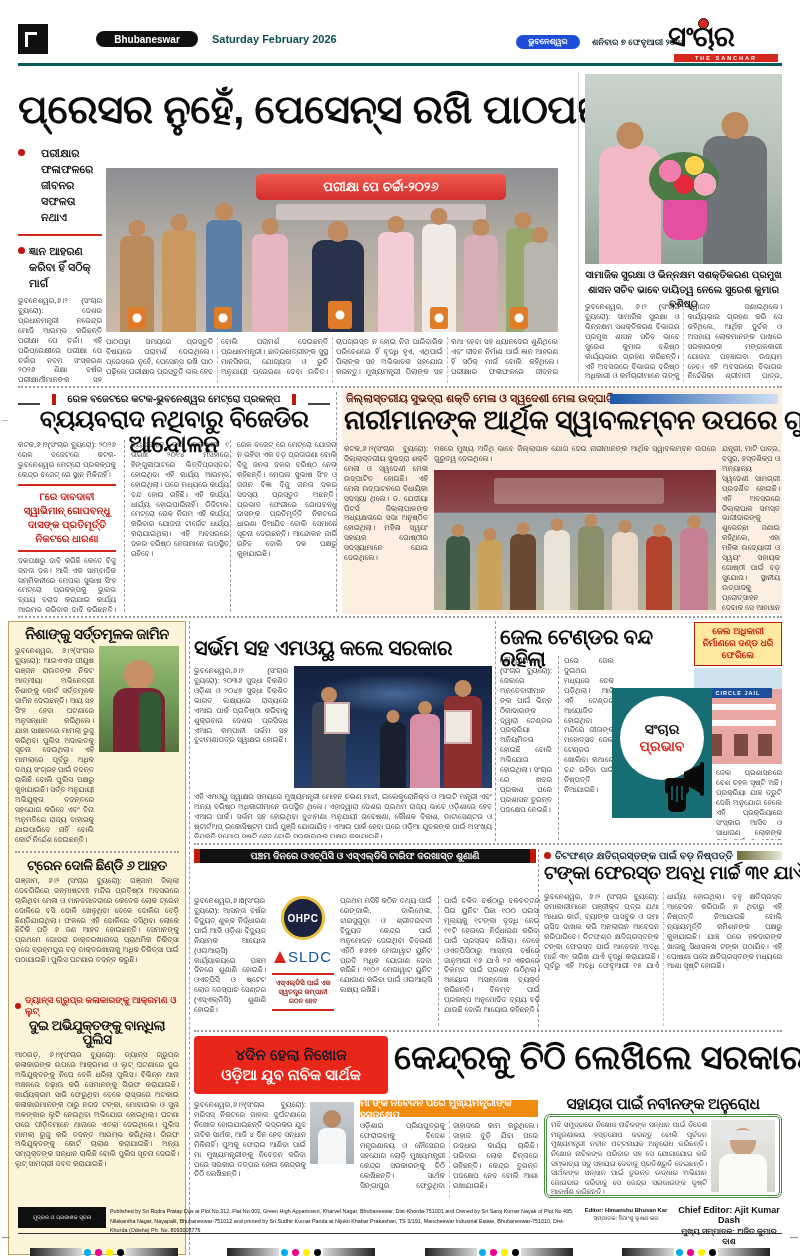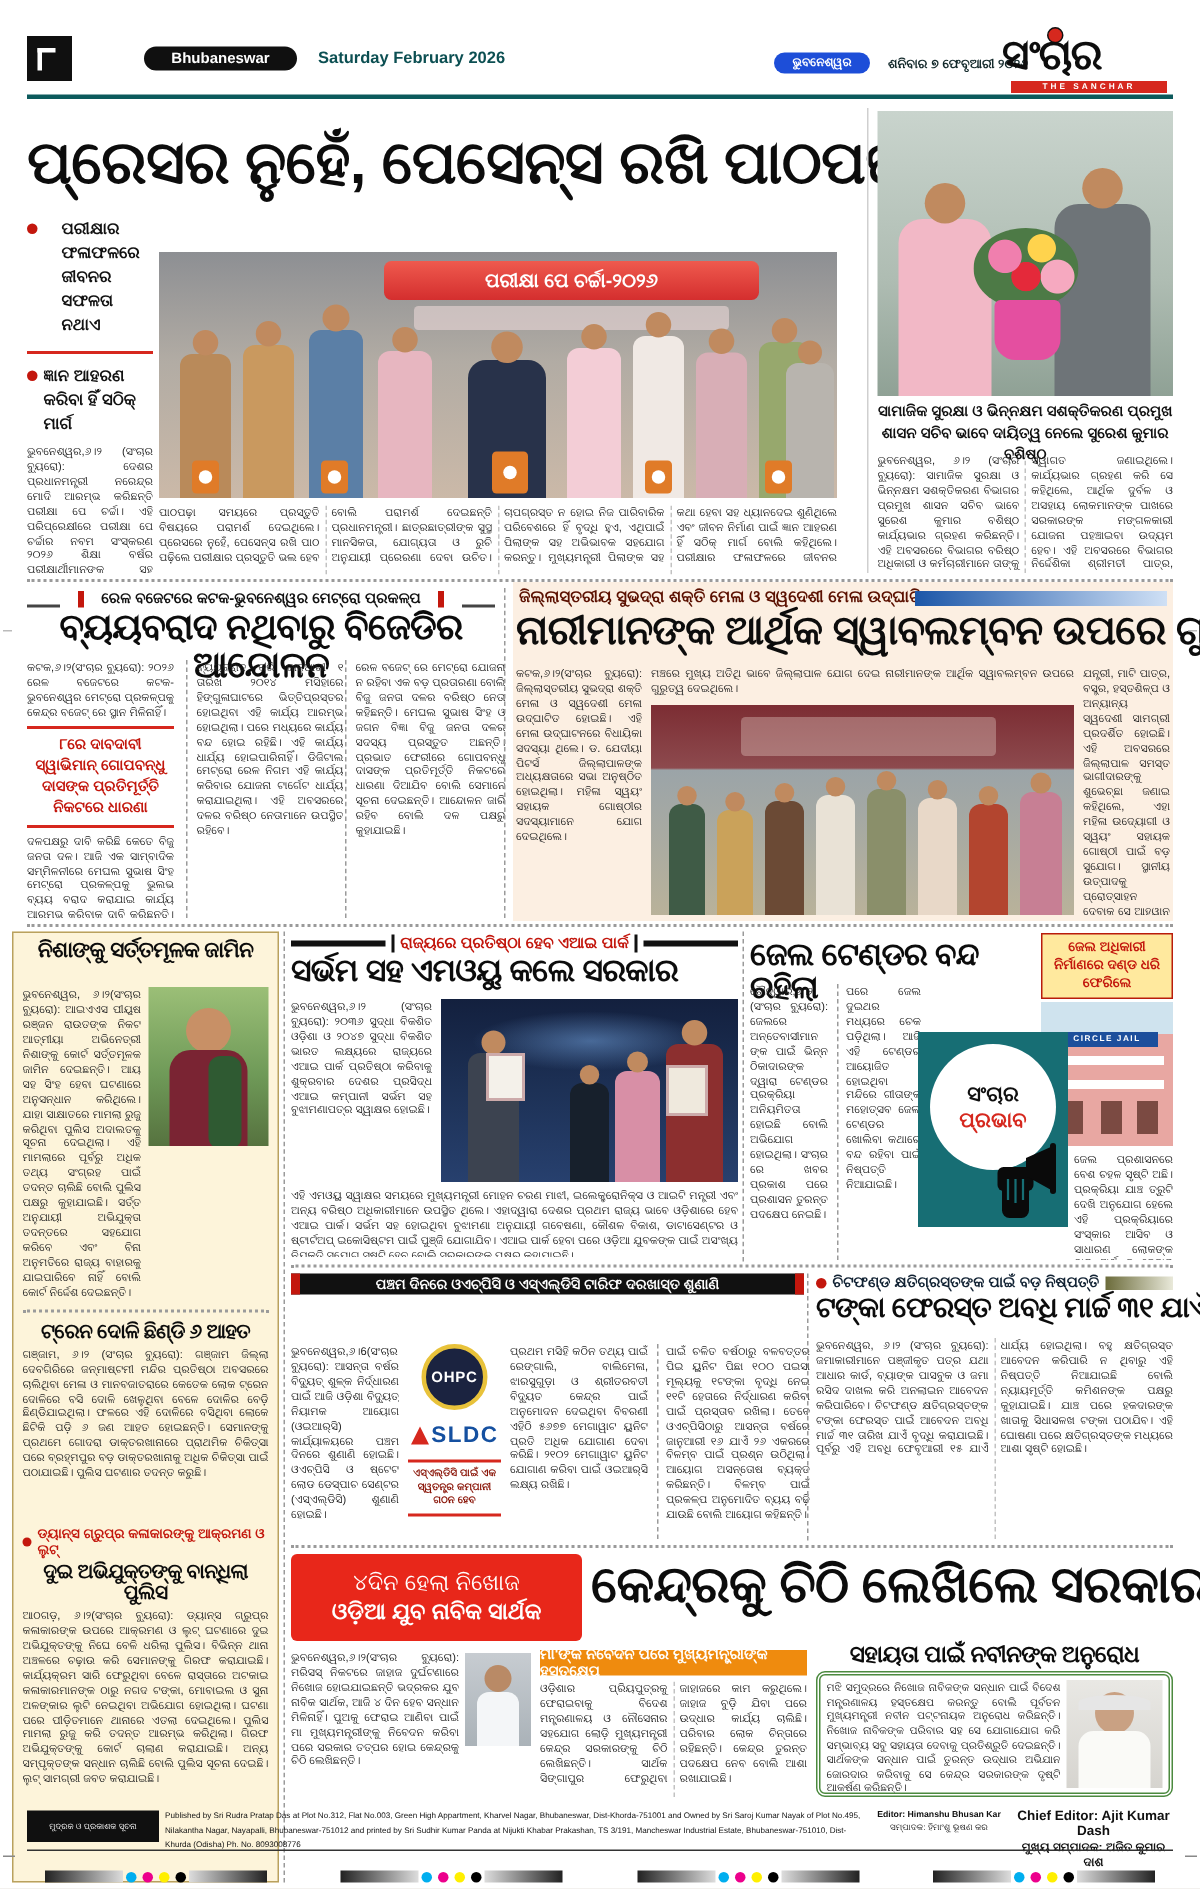--- a/index.html
+++ b/index.html
@@ -176,48 +176,41 @@
           <span class="head" style="top:-13px;width:14px;height:14px;"></span>
         </div>
     </div>
     <div class="a bt" style="left:380px;top:56px;width:58px;height:166px;">ଯନ୍ତ୍ରୀ, ମାଟି ପାତ୍ର, ବସ୍ତ୍ର, ହସ୍ତଶିଳ୍ପ ଓ ଅନ୍ୟାନ୍ୟ ସ୍ୱଦେଶୀ ସାମଗ୍ରୀ ପ୍ରଦର୍ଶିତ ହୋଇଛି। ଏହି ଅବସରରେ ଜିଲ୍ଲାପାଳ ସମସ୍ତ ଭାଗୀଦାରଙ୍କୁ ଶୁଭେଚ୍ଛା ଜଣାଇ କହିଥିଲେ, ଏହା ମହିଳା ଉଦ୍ୟୋଗୀ ଓ ସ୍ୱୟଂ ସହାୟକ ଗୋଷ୍ଠୀ ପାଇଁ ବଡ଼ ସୁଯୋଗ। ସ୍ଥାନୀୟ ଉତ୍ପାଦକୁ ପ୍ରୋତ୍ସାହନ ଦେବାକୁ ସେ ଆହ୍ୱାନ ଦେଇଥିଲେ।</div>
   </div>
 
   <div class="a dotline" style="left:18px;top:616px;width:764px;"></div>
 
   <div class="a" style="left:8px;top:621px;width:178px;height:634px;background:#fdf4da;border:1px solid #b9a15e;box-sizing:border-box;padding:5px 6px;overflow:hidden;">
     <div class="hl" style="font-size:14.5px;text-align:center;">ନିଶାଙ୍କୁ ସର୍ତ୍ତମୂଳକ ଜାମିନ</div>
-    <div style="margin-top:16px;">
+    <div style="margin-top:4px;font-family:Liberation Serif, serif;">
       <div style="float:right;width:80px;height:106px;margin:0 0 3px 5px;background:linear-gradient(180deg,#9bbf77 0%,#6f9a58 55%,#56723f 100%);position:relative;overflow:hidden;">
         <span class="head" style="top:14px;width:30px;height:30px;background:#c89066;"></span>
         <span class="a" style="left:14px;top:42px;width:52px;height:70px;background:#7a2433;border-radius:14px 14px 0 0;"></span>
         <span class="a" style="left:40px;top:46px;width:22px;height:62px;background:#2f5a32;border-radius:8px;"></span>
       </div>
       <div class="bt" style="font-size:7.4px;">ଭୁବନେଶ୍ୱର, ୬।୨(ସଂଚାର ବ୍ୟୁରୋ): ଆଇଏଏସ ପୀୟୂଷ ରଞ୍ଜନ ରାଉତଙ୍କ ନିକଟ ଆତ୍ମୀୟା ଅଭିନେତ୍ରୀ ନିଶାଙ୍କୁ କୋର୍ଟ ସର୍ତ୍ତମୂଳକ ଜାମିନ ଦେଇଛନ୍ତି। ଆୟ ସହ ସିଂହ ହେବା ଘଟଣାରେ ଅନୁସନ୍ଧାନ କରିଥିଲେ। ଯାହା ସାକ୍ଷାତରେ ମାମଲା ରୁଜୁ କରିଥିବା ପୁଲିସ ଅଦାଲତକୁ ସୂଚନା ଦେଇଥିଲା। ଏହି ମାମଲାରେ ପୂର୍ବରୁ ଅଧିକ ତଥ୍ୟ ସଂଗ୍ରହ ପାଇଁ ତଦନ୍ତ ଚାଲିଛି ବୋଲି ପୁଲିସ ପକ୍ଷରୁ କୁହାଯାଇଛି। ସର୍ତ୍ତ ଅନୁଯାୟୀ ଅଭିଯୁକ୍ତା ତଦନ୍ତରେ ସହଯୋଗ କରିବେ ଏବଂ ବିନା ଅନୁମତିରେ ରାଜ୍ୟ ବାହାରକୁ ଯାଇପାରିବେ ନାହିଁ ବୋଲି କୋର୍ଟ ନିର୍ଦ୍ଦେଶ ଦେଇଛନ୍ତି।</div>
     </div>
     <div style="clear:both;border-top:2px dotted #9a9a9a;margin:6px 0;"></div>
     <div class="hl" style="font-size:13.5px;text-align:center;">ଟ୍ରେନ ଦୋଳି ଛିଣ୍ଡି ୬ ଆହତ</div>
     <div class="bt" style="margin-top:3px;height:112px;">ଗଞ୍ଜାମ, ୬।୨ (ସଂଚାର ବ୍ୟୁରୋ): ଗଞ୍ଜାମ ଜିଲ୍ଲା ଦେବଗିରିରେ ଜନ୍ମାଷ୍ଟମୀ ମନ୍ଦିର ପ୍ରତିଷ୍ଠା ଅବସରରେ ଚାଲିଥିବା ମେଳା ଓ ମାନବଜାତରାରେ କେତେକ ଲୋକ ଟ୍ରେନ ଦୋଳିରେ ବସି ଦୋଳି ଖେଳୁଥିବା ବେଳେ ଦୋଳିର ବେଡ଼ି ଛିଣ୍ଡିଯାଇଥିଲା। ଫଳରେ ଏହି ଦୋଳିରେ ବସିଥିବା ଲୋକେ ଛିଟିକି ପଡ଼ି ୬ ଜଣ ଆହତ ହୋଇଛନ୍ତି। ସେମାନଙ୍କୁ ପ୍ରଥମେ ଗୋଦରା ଡାକ୍ତରଖାନାରେ ପ୍ରାଥମିକ ଚିକିତ୍ସା ପରେ ବ୍ରହ୍ମପୁର ବଡ଼ ଡାକ୍ତରଖାନାକୁ ଅଧିକ ଚିକିତ୍ସା ପାଇଁ ପଠାଯାଇଛି। ପୁଲିସ ଘଟଣାର ତଦନ୍ତ କରୁଛି।</div>
     <div style="display:flex;align-items:center;gap:4px;margin-top:7px;">
       <span style="width:6px;height:6px;border-radius:50%;background:#c3170d;flex:none;"></span>
       <span style="color:#c3170d;font-weight:700;font-size:9px;">ଡ୍ୟାନ୍ସ ଗ୍ରୁପ୍‌ର କଳାକାରଙ୍କୁ ଆକ୍ରମଣ ଓ ଲୁଟ୍</span>
     </div>
     <div class="hl" style="font-size:13.5px;text-align:center;margin-top:2px;">ଦୁଇ ଅଭିଯୁକ୍ତଙ୍କୁ ବାନ୍ଧିଲା ପୁଲିସ</div>
     <div class="bt" style="margin-top:3px;height:236px;">ଆଠଗଡ଼, ୬।୨(ସଂଚାର ବ୍ୟୁରୋ): ଡ୍ୟାନ୍ସ ଗ୍ରୁପ୍‌ର କଳାକାରଙ୍କ ଉପରେ ଆକ୍ରମଣ ଓ ଲୁଟ୍ ଘଟଣାରେ ଦୁଇ ଅଭିଯୁକ୍ତଙ୍କୁ ନିଘେ ବେଳି ଧରିଲା ପୁଲିସ। ବିଭିନ୍ନ ଥାନା ଅଞ୍ଚଳରେ ଚଢ଼ାଉ କରି ସେମାନଙ୍କୁ ଗିରଫ କରାଯାଇଛି। କାର୍ଯ୍ୟକ୍ରମ ସାରି ଫେରୁଥିବା ବେଳେ ରାସ୍ତାରେ ଅଟକାଇ କଳାକାରମାନଙ୍କ ଠାରୁ ନଗଦ ଟଙ୍କା, ମୋବାଇଲ ଓ ସୁନା ଅଳଙ୍କାର ଲୁଟି ନେଇଥିବା ଅଭିଯୋଗ ହୋଇଥିଲା। ଘଟଣା ପରେ ପୀଡ଼ିତମାନେ ଥାନାରେ ଏତଲା ଦେଇଥିଲେ। ପୁଲିସ ମାମଲା ରୁଜୁ କରି ତଦନ୍ତ ଆରମ୍ଭ କରିଥିଲା। ଗିରଫ ଅଭିଯୁକ୍ତଙ୍କୁ କୋର୍ଟ ଚାଲାଣ କରାଯାଇଛି। ଅନ୍ୟ ସମ୍ପୃକ୍ତଙ୍କ ସନ୍ଧାନ ଚାଲିଛି ବୋଲି ପୁଲିସ ସୂଚନା ଦେଇଛି। ଲୁଟ୍ ସାମଗ୍ରୀ ଜବତ କରାଯାଇଛି।</div>
   </div>
 
   <div class="a vdash" style="left:189px;top:621px;width:0;height:634px;"></div>
 
-  <div class="a" style="left:194px;top:622px;width:298px;height:14px;display:flex;align-items:center;gap:4px;">
-    <span style="flex:1;height:4px;background:#111;"></span>
-    <span style="width:2px;height:12px;background:#111;"></span>
-    <span style="color:#c3170d;font-weight:700;font-size:10.5px;">ରାଜ୍ୟରେ ପ୍ରତିଷ୍ଠା ହେବ ଏଆଇ ପାର୍କ</span>
-    <span style="width:2px;height:12px;background:#111;"></span>
-    <span style="flex:1;height:4px;background:#111;"></span>
-  </div>
   <div class="a hl" style="left:194px;top:637px;width:298px;font-size:21px;">ସର୍ଭମ ସହ ଏମଓୟୁ କଲେ ସରକାର</div>
   <div class="a bt" style="left:194px;top:666px;width:94px;height:122px;">ଭୁବନେଶ୍ୱର,୬।୨ (ସଂଚାର ବ୍ୟୁରୋ): ୨୦୩୬ ସୁଦ୍ଧା ବିକଶିତ ଓଡ଼ିଶା ଓ ୨୦୪୭ ସୁଦ୍ଧା ବିକଶିତ ଭାରତ ଲକ୍ଷ୍ୟରେ ରାଜ୍ୟରେ ଏଆଇ ପାର୍କ ପ୍ରତିଷ୍ଠା କରିବାକୁ ଶୁକ୍ରବାର ଦେଶର ପ୍ରସିଦ୍ଧ ଏଆଇ କମ୍ପାନୀ ସର୍ଭମ ସହ ବୁଝାମଣାପତ୍ର ସ୍ୱାକ୍ଷର ହୋଇଛି।</div>
   <div class="a" style="left:294px;top:666px;width:198px;height:122px;background:linear-gradient(180deg,#13203e 0%,#1d3156 50%,#27406e 100%);overflow:hidden;">
     <div class="a" style="left:20px;top:8px;width:160px;height:40px;border-radius:50%;background:radial-gradient(ellipse at center,rgba(120,170,230,.5),transparent 70%);"></div>
     <div class="person" style="left:18px;width:34px;height:86px;background:#3c4350;">
         <span class="head" style="top:-15px;width:16px;height:16px;"></span>
       </div>
     <div class="a" style="left:30px;top:36px;width:26px;height:32px;background:#f4f1ea;border:2px solid #caa;box-sizing:border-box;"></div>
     <div class="person" style="left:86px;width:26px;height:66px;background:#17202c;">
         <span class="head" style="top:-12px;width:13px;height:13px;"></span>
@@ -270,41 +263,41 @@
   <div class="a" style="left:194px;top:849px;width:342px;height:14px;background:#111;display:flex;align-items:center;justify-content:center;">
     <span class="a" style="left:0;top:0;width:6px;height:14px;background:#c3170d;"></span>
     <span style="color:#fff;font-weight:700;font-size:9.5px;">ପଞ୍ଚମ ଦିନରେ ଓଏଚ୍‌ପିସି ଓ ଏସ୍‌ଏଲ୍‌ଡିସି ଟାରିଫ ଦରଖାସ୍ତ ଶୁଣାଣି</span>
     <span class="a" style="right:0;top:0;width:6px;height:14px;background:#c3170d;"></span>
   </div>
   <div class="a bt" style="left:194px;top:896px;width:72px;height:130px;">ଭୁବନେଶ୍ୱର,୬।6(ସଂଚାର ବ୍ୟୁରୋ): ଆସନ୍ତା ବର୍ଷର ବିଦ୍ୟୁତ୍ ଶୁଳ୍କ ନିର୍ଦ୍ଧାରଣ ପାଇଁ ଆଜି ଓଡ଼ିଶା ବିଦ୍ୟୁତ୍ ନିୟାମକ ଆୟୋଗ (ଓଇଆର୍‌ସି) କାର୍ଯ୍ୟାଳୟରେ ପଞ୍ଚମ ଦିନରେ ଶୁଣାଣି ହୋଇଛି। ଓଏଚ୍‌ପିସି ଓ ଷ୍ଟେଟ ଲୋଡ ଡେସ୍ପାଚ ସେଣ୍ଟର (ଏସ୍‌ଏଲ୍‌ଡିସି) ଶୁଣାଣି ହୋଇଛି।</div>
   <div class="a" style="left:272px;top:896px;width:62px;height:130px;">
     <div style="width:44px;height:44px;margin:0 auto;border-radius:50%;background:#1b2340;border:3px solid #e8c23a;box-sizing:border-box;display:flex;align-items:center;justify-content:center;color:#fff;font-weight:900;font-size:10px;letter-spacing:.5px;">OHPC</div>
     <div style="display:flex;align-items:center;justify-content:center;gap:2px;margin-top:8px;">
       <span style="width:0;height:0;border-left:6px solid transparent;border-right:6px solid transparent;border-bottom:12px solid #d6281e;display:inline-block;"></span>
-      <span style="font-weight:700;font-size:15px;color:#1550a0;letter-spacing:1px;">SLDC</span>
+      <span style="font-weight:400;font-size:15px;color:#1550a0;letter-spacing:1px;">SLDC</span>
     </div>
     <div style="border-top:2px solid #d6281e;border-bottom:2px solid #d6281e;color:#8a1508;font-weight:700;font-size:6.8px;text-align:center;line-height:1.35;padding:3px 0;margin-top:8px;">ଏସ୍‌ଏଲ୍‌ଡିସି ପାଇଁ ଏକ ସ୍ୱତନ୍ତ୍ର କମ୍ପାନୀ ଗଠନ ହେବ</div>
   </div>
   <div class="a bt" style="left:340px;top:896px;width:92px;height:130px;">ପ୍ରଥମ ମସିହି କଠିନ ତଥ୍ୟ ପାଇଁ ରେଙ୍ଗାଲି, ବାଲିମେଳା, ଝାରସୁଗୁଡ଼ା ଓ ଶ୍ରୀତରବତୀ ବିଦ୍ୟୁତ କେନ୍ଦ୍ର ପାଇଁ ଅନୁମୋଦନ ଦେଇଥିବା ବିବରଣୀ ଏହିଠି ୫୬୭୭ ମେଗାୱାଟ ୟୁନିଟ ପ୍ରତି ଅଧିକ ଯୋଗାଣ ଦେବା କରିଛି। ୨୧୦୨ ମେଗାୱାଟ ୟୁନିଟ ଯୋଗାଣ କରିବା ପାଇଁ ଓଇଆର୍‌ସି ଲକ୍ଷ୍ୟ ରଖିଛି।</div>
   <div class="a bt vdash" style="left:438px;top:896px;width:96px;height:130px;padding-left:5px;">ପାଇଁ ଚଳିତ ବର୍ଷଠାରୁ ବଳବତ୍ତର ପିଇ ୟୁନିଟ ପିଛା ୧୦୦ ପଇସା ମୂଲ୍ୟକୁ ୧ଟଙ୍କା ବୃଦ୍ଧି ନେଇ ୧୧ଟି ହେତାରେ ନିର୍ଦ୍ଧାରଣ କରିବା ପାଇଁ ପ୍ରସ୍ତାବ ରଖିଲା। ତେବେ ଓଏଚ୍‌ପିସିଠାରୁ ଆସନ୍ତା ବର୍ଷରେ ଜାନୁଆରୀ ୧୬ ଯାଏଁ ୨୬ ଏକରରେ ବିଳମ୍ବ ପାଇଁ ପ୍ରଶ୍ନ ଉଠିଥିଲା। ଆୟୋଗ ଅସନ୍ତୋଷ ବ୍ୟକ୍ତ କରିଛନ୍ତି। ବିଳମ୍ବ ପାଇଁ ପ୍ରକଳ୍ପ ଅନୁମୋଦିତ ବ୍ୟୟ ବଢ଼ି ଯାଉଛି ବୋଲି ଆୟୋଗ କହିଛନ୍ତି।</div>
 
   <div class="a vdash" style="left:538px;top:849px;width:0;height:178px;"></div>
 
   <div class="a" style="left:544px;top:849px;width:238px;height:13px;display:flex;align-items:center;gap:4px;">
     <span style="width:7px;height:7px;border-radius:50%;background:#c3170d;flex:none;"></span>
     <span style="font-weight:700;font-size:10px;color:#123;">ଚିଟଫଣ୍ଡ କ୍ଷତିଗ୍ରସ୍ତଙ୍କ ପାଇଁ ବଡ଼ ନିଷ୍ପତ୍ତି</span>
     <span style="flex:1;height:9px;background:linear-gradient(90deg,#6b6b3a,#e9e9da);"></span>
   </div>
   <div class="a hl" style="left:544px;top:863px;width:238px;font-size:19px;white-space:nowrap;">ଟଙ୍କା ଫେରସ୍ତ ଅବଧି ମାର୍ଚ୍ଚ ୩୧ ଯାଏଁ ବଢ଼ିଲା</div>
   <div class="a bt cols2" style="left:544px;top:892px;width:238px;height:134px;">ଭୁବନେଶ୍ୱର, ୬।୨ (ସଂଚାର ବ୍ୟୁରୋ): ଜମାକାରୀମାନେ ପଞ୍ଜୀକୃତ ପତ୍ର ଯଥା ଆଧାର କାର୍ଡ, ବ୍ୟାଙ୍କ ପାସବୁକ ଓ ଜମା ରସିଦ ଦାଖଲ କରି ଅନଲାଇନ ଆବେଦନ କରିପାରିବେ। ଚିଟଫଣ୍ଡ କ୍ଷତିଗ୍ରସ୍ତଙ୍କ ଟଙ୍କା ଫେରସ୍ତ ପାଇଁ ଆବେଦନ ଅବଧି ମାର୍ଚ୍ଚ ୩୧ ତାରିଖ ଯାଏଁ ବୃଦ୍ଧି କରାଯାଇଛି। ପୂର୍ବରୁ ଏହି ଅବଧି ଫେବୃଆରୀ ୧୫ ଯାଏଁ ଧାର୍ଯ୍ୟ ହୋଇଥିଲା। ବହୁ କ୍ଷତିଗ୍ରସ୍ତ ଆବେଦନ କରିପାରି ନ ଥିବାରୁ ଏହି ନିଷ୍ପତ୍ତି ନିଆଯାଇଛି ବୋଲି ନ୍ୟାୟମୂର୍ତ୍ତି କମିଶନଙ୍କ ପକ୍ଷରୁ କୁହାଯାଇଛି। ଯାଞ୍ଚ ପରେ ହକଦାରଙ୍କ ଖାତାକୁ ସିଧାସଳଖ ଟଙ୍କା ପଠାଯିବ। ଏହି ଘୋଷଣା ପରେ କ୍ଷତିଗ୍ରସ୍ତଙ୍କ ମଧ୍ୟରେ ଆଶା ସୃଷ୍ଟି ହୋଇଛି।</div>
 
   <div class="a dotline" style="left:194px;top:1030px;width:588px;"></div>
 
   <div class="a" style="left:194px;top:1036px;width:194px;height:58px;background:#e8271a;border-radius:4px;display:flex;flex-direction:column;align-items:center;justify-content:center;gap:2px;">
-    <span style="color:#ffffff;font-weight:400;font-size:15px;">୪ଦିନ ହେଲା ନିଖୋଜ</span>
+    <span style="color:#0f172a;font-weight:700;font-size:15px;">୪ଦିନ ହେଲା ନିଖୋଜ</span>
     <span style="color:#fff;font-weight:900;font-size:15px;">ଓଡ଼ିଆ ଯୁବ ନାବିକ ସାର୍ଥକ</span>
   </div>
   <div class="a hl" style="left:394px;top:1040px;width:388px;font-size:34px;white-space:nowrap;">କେନ୍ଦ୍ରକୁ ଚିଠି ଲେଖିଲେ ସରକାର</div>
 
   <div class="a" style="left:194px;top:1100px;width:160px;height:98px;overflow:hidden;">
     <div style="float:right;width:44px;height:62px;margin:2px 0 2px 4px;background:linear-gradient(180deg,#c7ccd1 0%,#aab2b8 100%);position:relative;overflow:hidden;">
       <span class="head" style="top:8px;width:18px;height:18px;background:#b98a66;"></span>
       <span class="a" style="left:8px;top:26px;width:28px;height:36px;background:#f4f6f8;border-radius:8px 8px 0 0;"></span>
     </div>
     <div class="bt">ଭୁବନେଶ୍ୱର,୬।୨(ସଂଚାର ବ୍ୟୁରୋ): ମରିସସ୍ ନିକଟରେ ଜାହାଜ ଦୁର୍ଘଟଣାରେ ନିଖୋଜ ହୋଇଯାଇଛନ୍ତି ଭଦ୍ରକର ଯୁବ ନାବିକ ସାର୍ଥକ, ଆଜି ୪ ଦିନ ହେବ ସନ୍ଧାନ ମିଳିନାହିଁ। ପୁଅକୁ ଫେରାଇ ଆଣିବା ପାଇଁ ମା ମୁଖ୍ୟମନ୍ତ୍ରୀଙ୍କୁ ନିବେଦନ କରିବା ପରେ ସରକାର ତତ୍‌ପର ହୋଇ କେନ୍ଦ୍ରକୁ ଚିଠି ଲେଖିଛନ୍ତି।</div>

